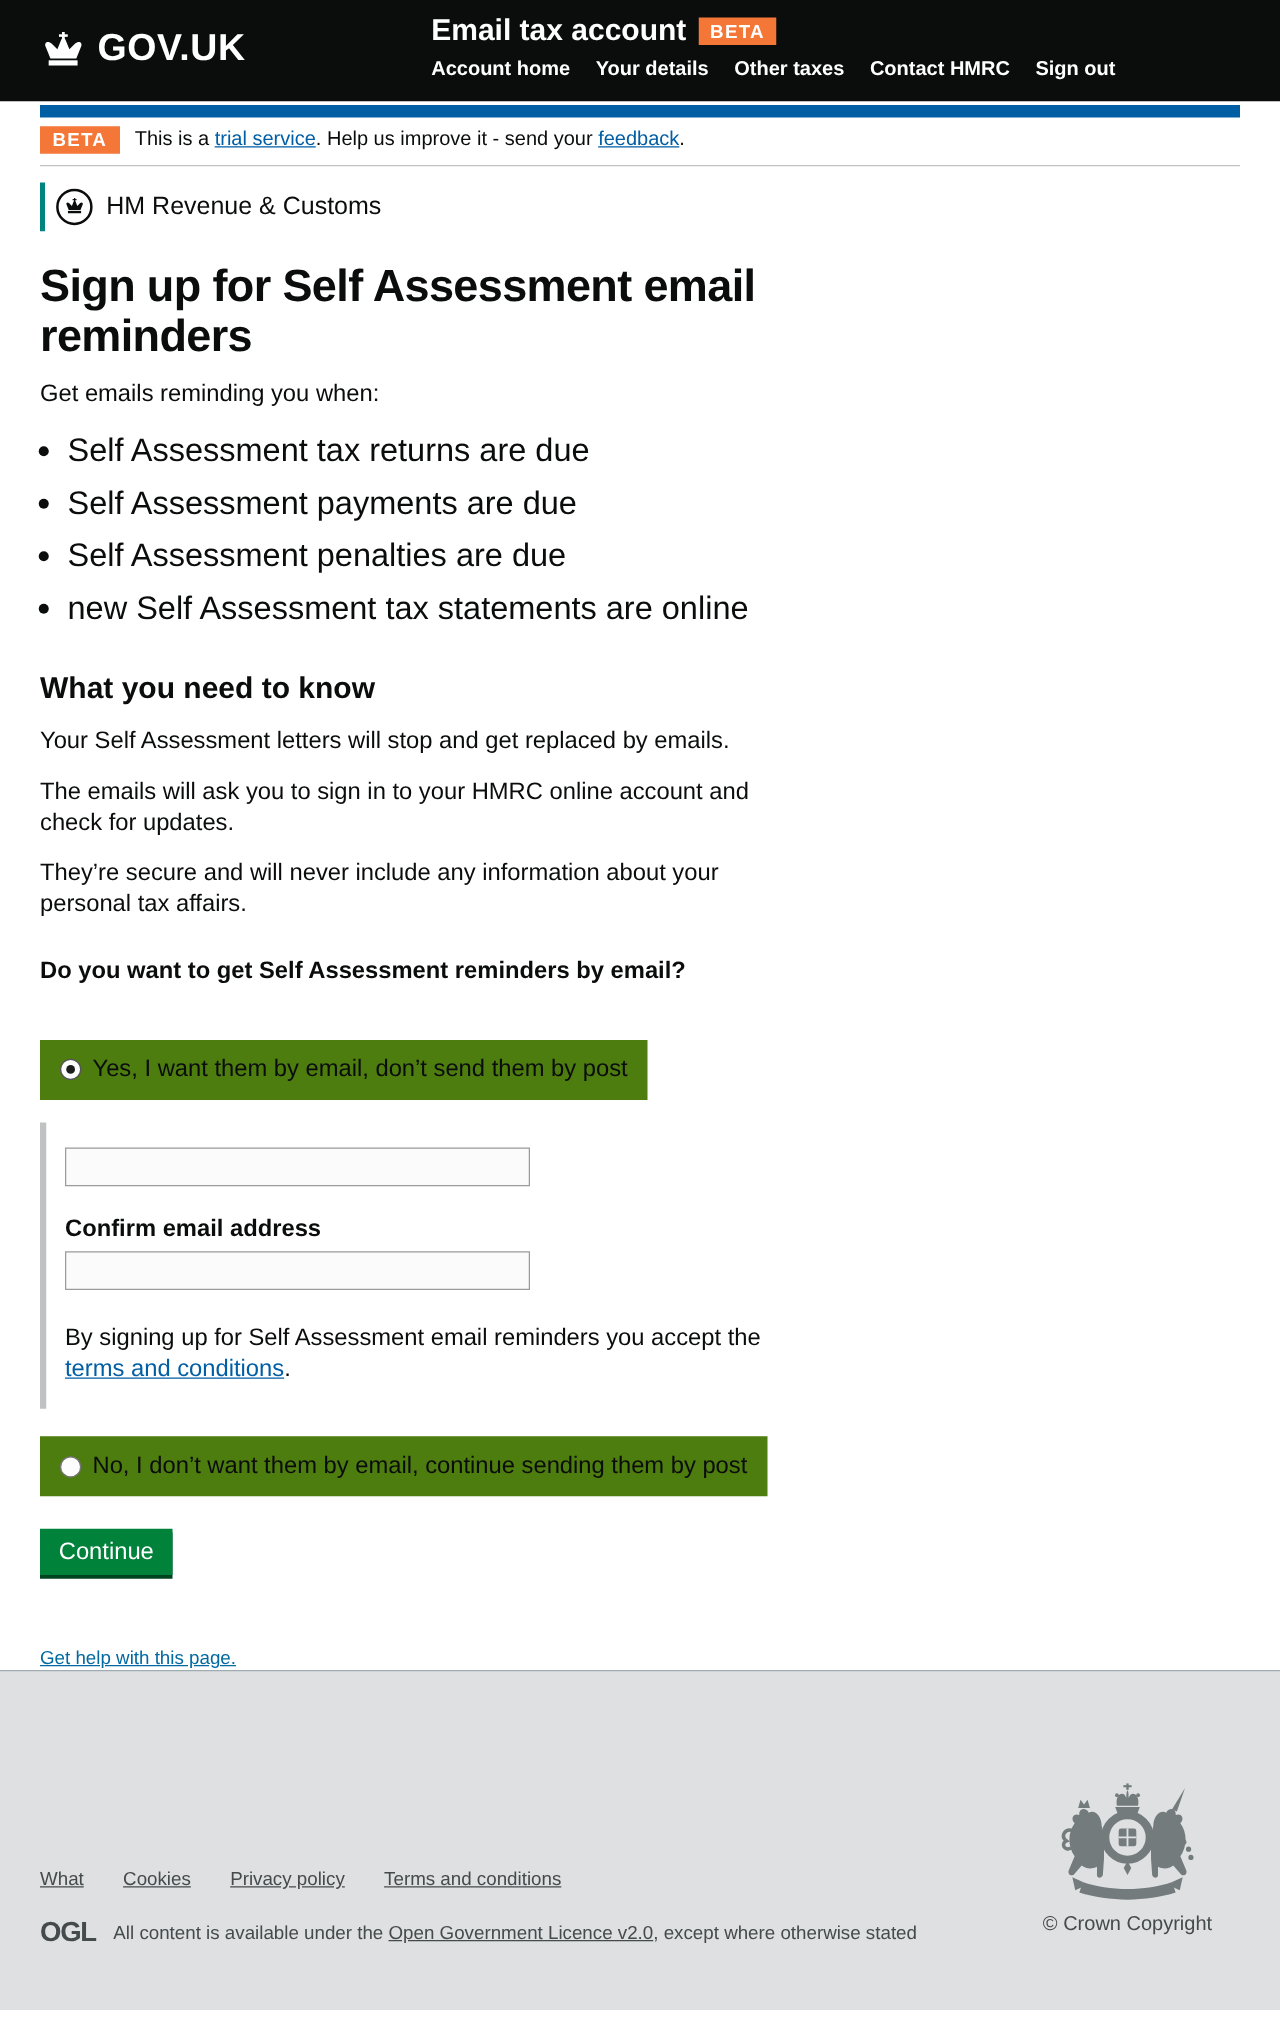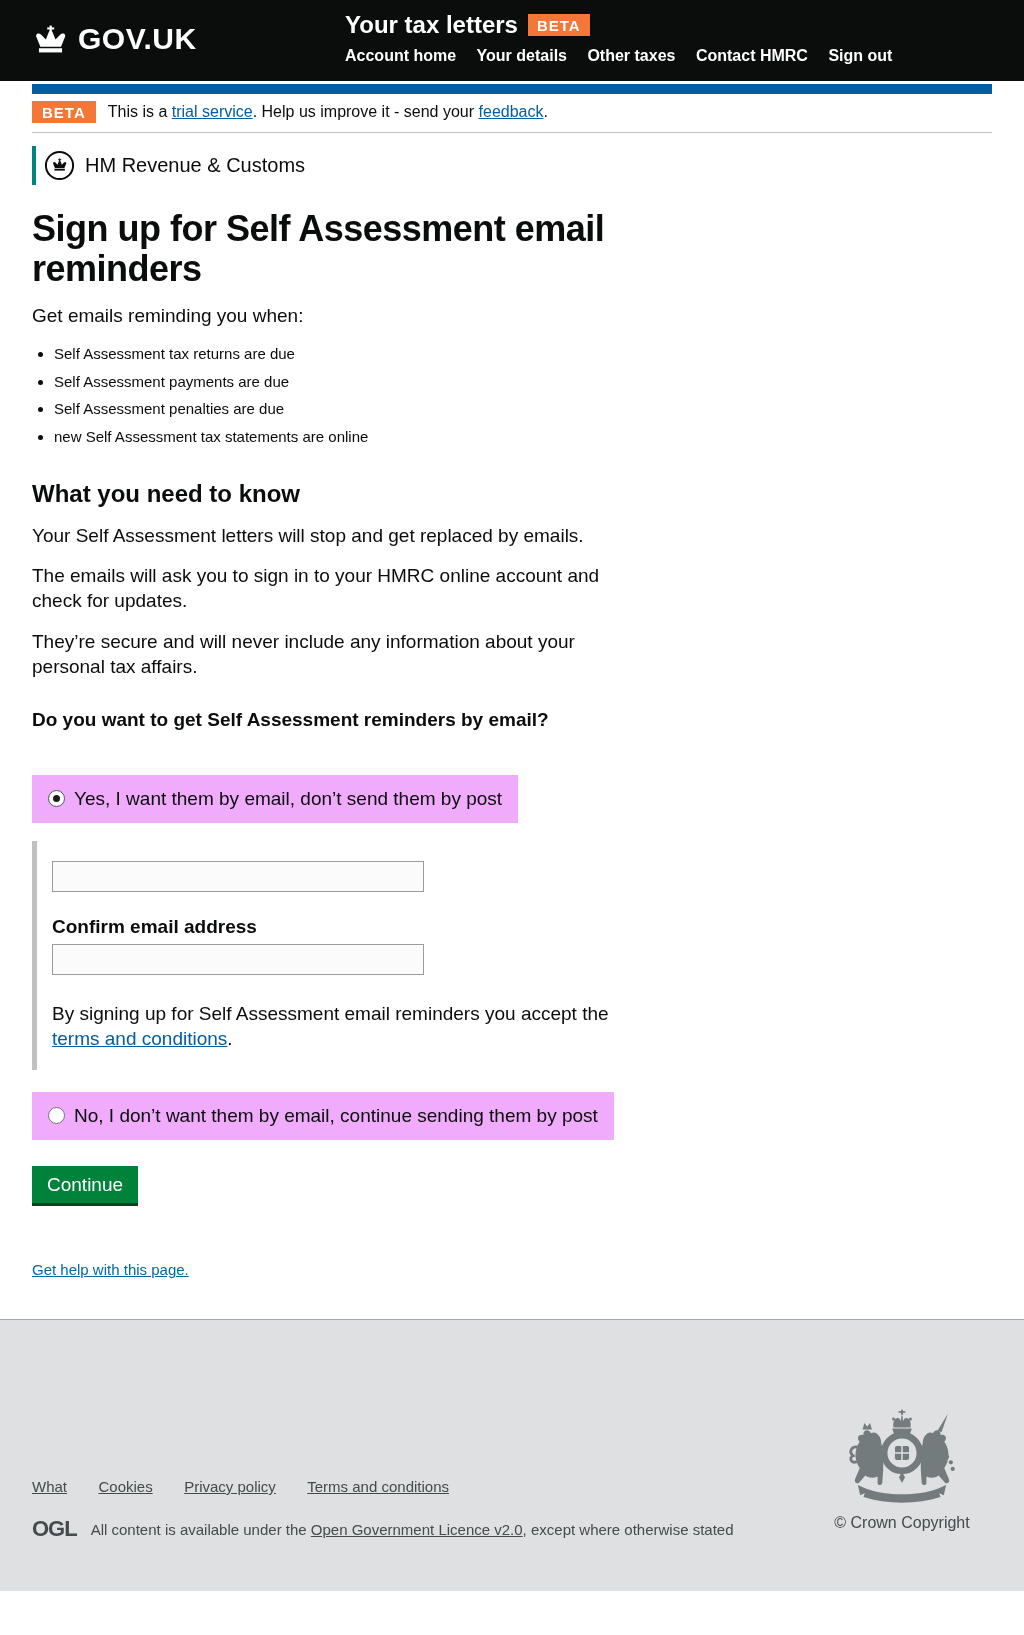--- a/index.html
+++ b/index.html
@@ -116,39 +116,39 @@
   p.body-text {
     font-size: 19px;
     line-height: 1.32;
     margin: 15px 0 0;
     max-width: 600px;
   }
   .intro { margin-top: 30px; }
   ul.bullet-list {
     margin: 16px 0 15px;
     padding-left: 22px;
-    font-size: 15px;
+    font-size: 26px;
   }
   ul.bullet-list li { margin-bottom: 8px; line-height: 1.3; }
   h2.section-heading {
     margin: 34px 0 0;
     font-size: 24px;
     font-weight: bold;
   }
   p.question {
     font-size: 19px;
     font-weight: bold;
     margin: 30px 0 0;
   }
 
   
   .option-box {
     margin-top: 44px;
     width: fit-content;
-    background: #f0abfc;
+    background: #4d7c0f;
     padding: 13px 16px;
     display: flex;
     align-items: center;
     gap: 9px;
     font-size: 19px;
     cursor: pointer;
   }
   .option-box.no-box { margin-top: 22px; }
   .radio {
     width: 17px;
@@ -267,21 +267,21 @@
         <rect x="19" y="1" width="2.4" height="7"></rect>
         <rect x="16.4" y="3" width="7.6" height="2.2"></rect>
         <path d="M5 14 C3 10 7 8 10 11 L15 16 L18 8.5 C19 5.5 21.4 5.5 22.4 8.5 L25.4 16 L30.4 11 C33.4 8 37.4 10 35.4 14 L31.4 24 L9 24 Z"></path>
         <rect x="7.5" y="25.5" width="25" height="4.5"></rect>
       </svg>
     </span>
     <span class="logo-text">GOV.UK</span>
   </a>
   <div class="service-block">
     <div class="service-row">
-      <a class="service-name">Your tax letters</a>
+      <a class="service-name">Email tax account</a>
       <span class="beta-badge">BETA</span>
     </div>
     <nav class="header-nav">
       <a>Account home</a>
       <a>Your details</a>
       <a>Other taxes</a>
       <a>Contact HMRC</a>
       <a>Sign out</a>
     </nav>
   </div>

